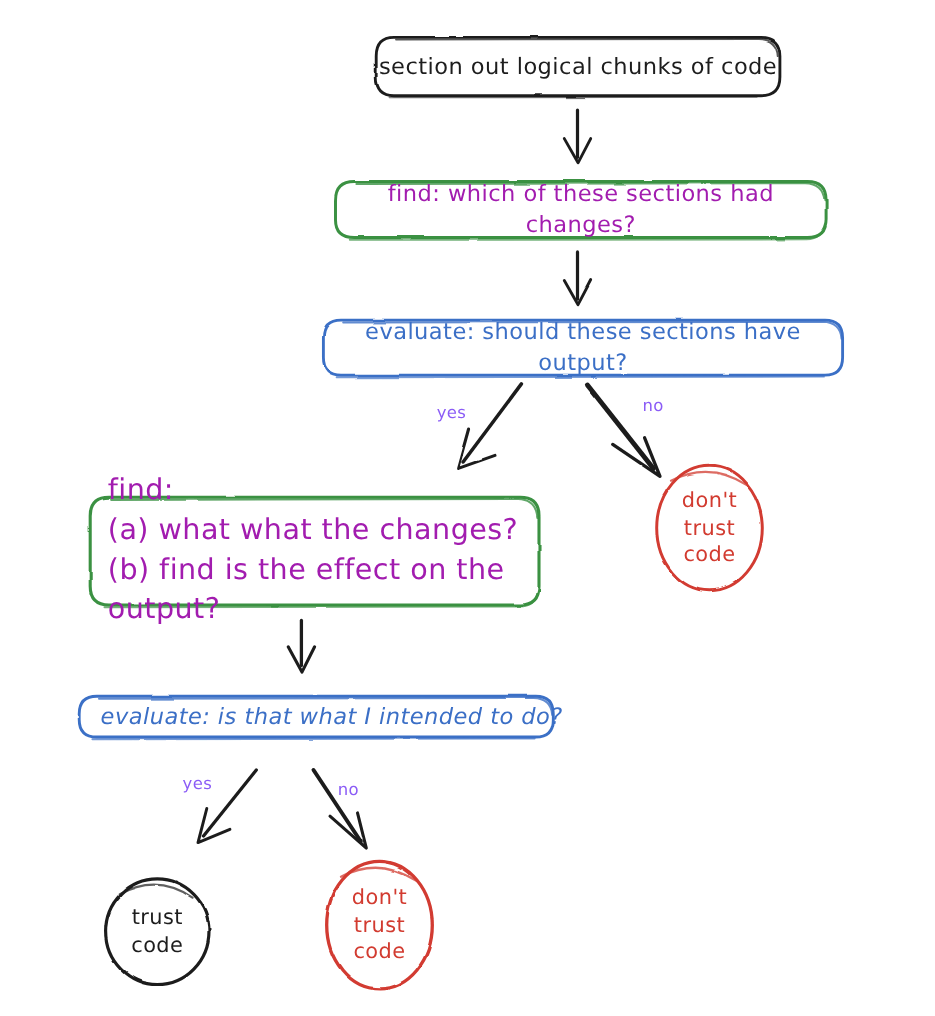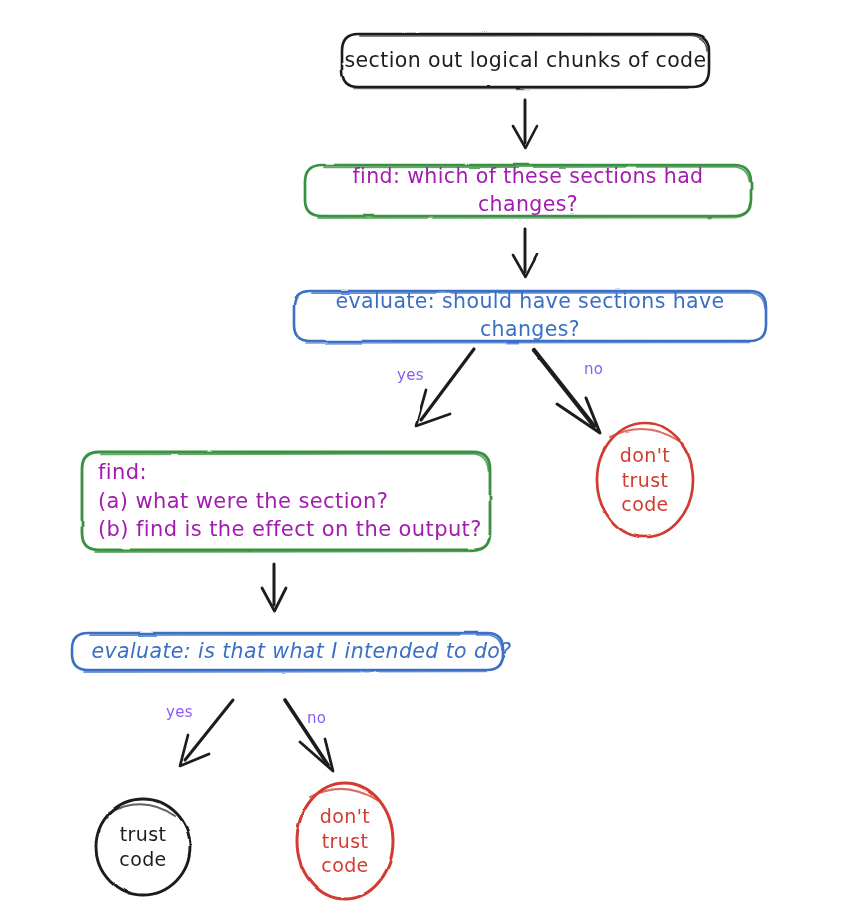--- a/index.html
+++ b/index.html
@@ -40,21 +40,21 @@
   .node-label.left {
     align-items: flex-start;
     text-align: left;
   }
   .t-black  { color: #1d1d1d; }
   .t-green  { color: #a21caf; }
   .t-blue   { color: #3b6fc6; }
   .t-red    { color: #d23b30; }
 
   .box-text { font-size: 20.5px; line-height: 1.36; }
-  .multi-text { font-size: 21px; line-height: 1.38; }
+  .multi-text { font-size: 26px; line-height: 1.38; }
   .ellipse-text { font-size: 19px; line-height: 1.30; }
   .edge-label {
     position: absolute;
     font-size: 15px;
     color: #8b5cf6;
     font-family: "DejaVu Sans", sans-serif;
     pointer-events: none;
     letter-spacing: 0.3px;
   }
 </style>
@@ -162,32 +162,32 @@
 
   <div class="node-label center box-text t-black" style="left:342px; top:34px; width:367px; height:53px;justify-content:center;">
     <span>section out logical chunks of code</span>
   </div>
 
   <div class="node-label center box-text t-green" style="left:305px; top:165px; width:446px; height:51px;">
     <span>find: which of these sections had changes?</span>
   </div>
 
   <div class="node-label center box-text t-blue" style="left:294px; top:291px; width:472px; height:50px;">
-    <span>evaluate: should have sections have changes?</span>
+    <span>evaluate: should these sections have output?</span>
   </div>
 
   <div class="node-label center ellipse-text t-red" style="left:597px; top:423px; width:96px; height:114px;">
     <span>don't</span>
     <span>trust</span>
     <span>code</span>
   </div>
 
   <div class="node-label left multi-text t-green" style="left:98px; top:452px; width:390px; height:98px;">
     <span>find:</span>
-    <span>(a) what were the section?</span>
+    <span>(a) what what the changes?</span>
     <span>(b) find is the effect on the output?</span>
   </div>
 
   <div class="node-label center box-text t-blue" style="left:72px; top:633px; width:459px; height:37px;font-style:italic;">
     <span>evaluate: is that what I intended to do?</span>
   </div>
 
   <div class="node-label center ellipse-text t-black" style="left:96px; top:799px; width:94px; height:96px;">
     <span>trust</span>
     <span>code</span>

